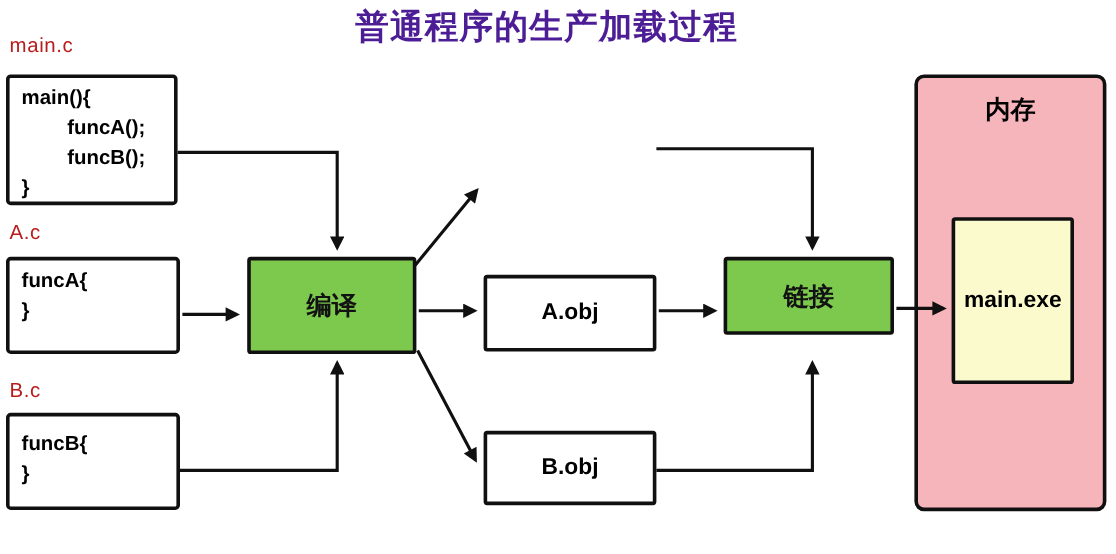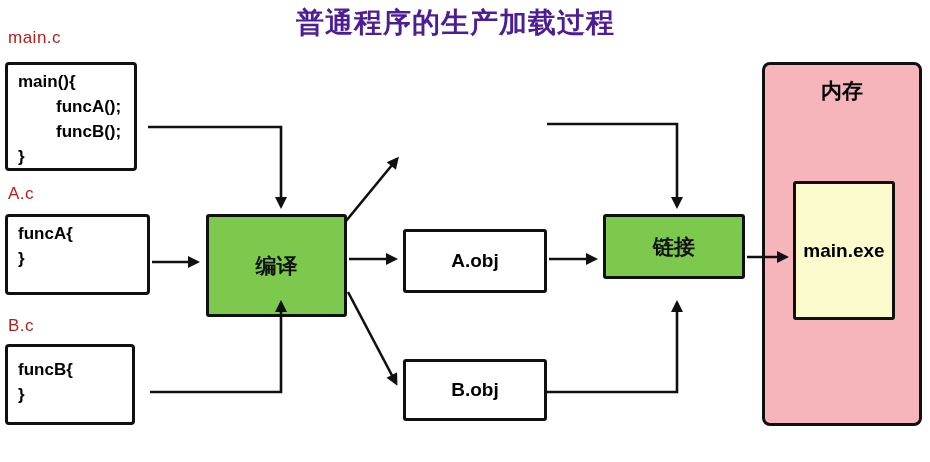--- a/index.html
+++ b/index.html
@@ -36,38 +36,38 @@
 <body>
 
 <div class="canvas">
 
   <div class="title">普通程序的生产加载过程</div>
 
   <div class="file-label" style="left:8px;top:28px">main.c</div>
   <div class="file-label" style="left:8px;top:184px">A.c</div>
   <div class="file-label" style="left:8px;top:316px">B.c</div>
 
-  <div class="box code-box" style="left:5px;top:62px;width:132px;height:109px">
+  <div class="box code-box" style="left:5px;top:62px;width:143px;height:109px">
     <div class="code-line">main(){</div>
     <div class="code-line indent">funcA();</div>
     <div class="code-line indent">funcB();</div>
     <div class="code-line">}</div>
   </div>
 
   <div class="box code-box" style="left:5px;top:214px;width:145px;height:81px;">
     <div class="code-line">funcA{</div>
     <div class="code-line">}</div>
   </div>
 
-  <div class="box code-box" style="left:5px;top:344px;width:130px;height:81px;padding-top:10px">
+  <div class="box code-box" style="left:5px;top:344px;width:145px;height:81px;padding-top:10px">
     <div class="code-line">funcB{</div>
     <div class="code-line">}</div>
   </div>
 
-  <div class="box process-box" style="left:206px;top:214px;width:141px;height:103px">
+  <div class="box process-box" style="left:206px;top:214px;width:141px;height:81px">
     <span>编译</span>
   </div>
   <div class="box process-box" style="left:603px;top:214px;width:142px;height:65px">
     <span>链接</span>
   </div>
 
   <div class="box obj-box" style="left:403px;top:229px;width:144px;height:64px">
     <span>A.obj</span>
   </div>
   <div class="box obj-box" style="left:403px;top:359px;width:144px;height:62px">

